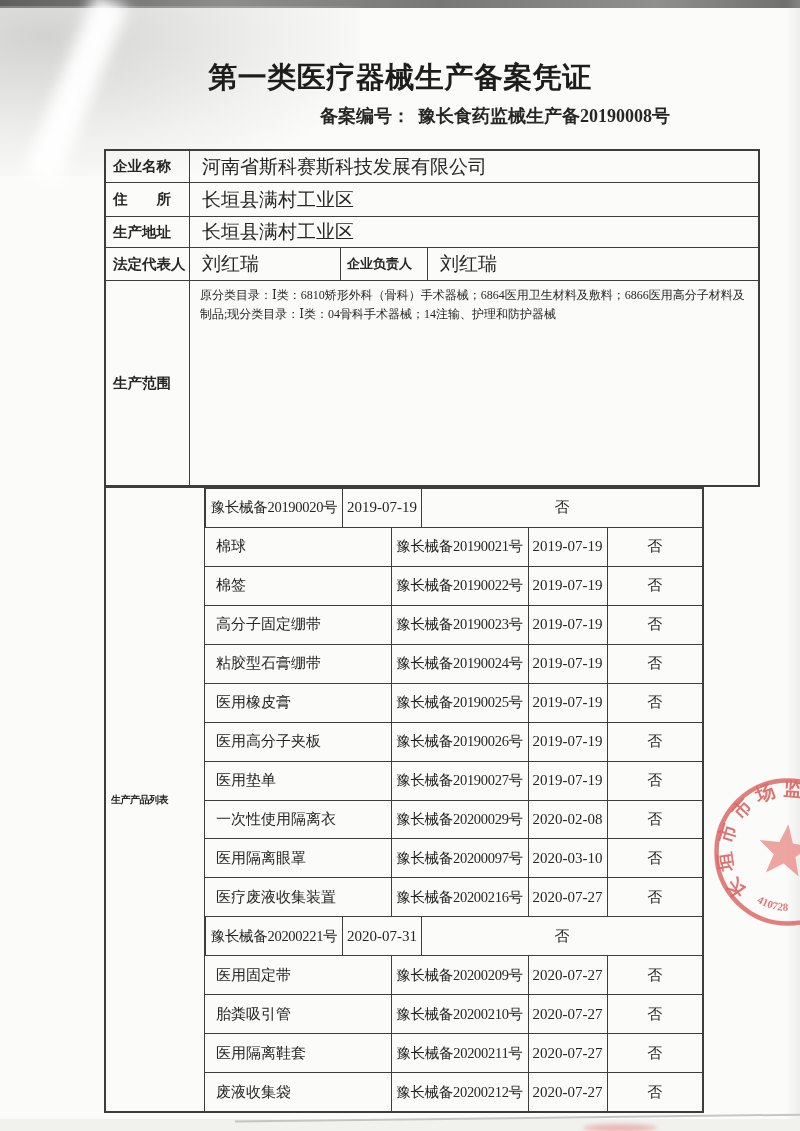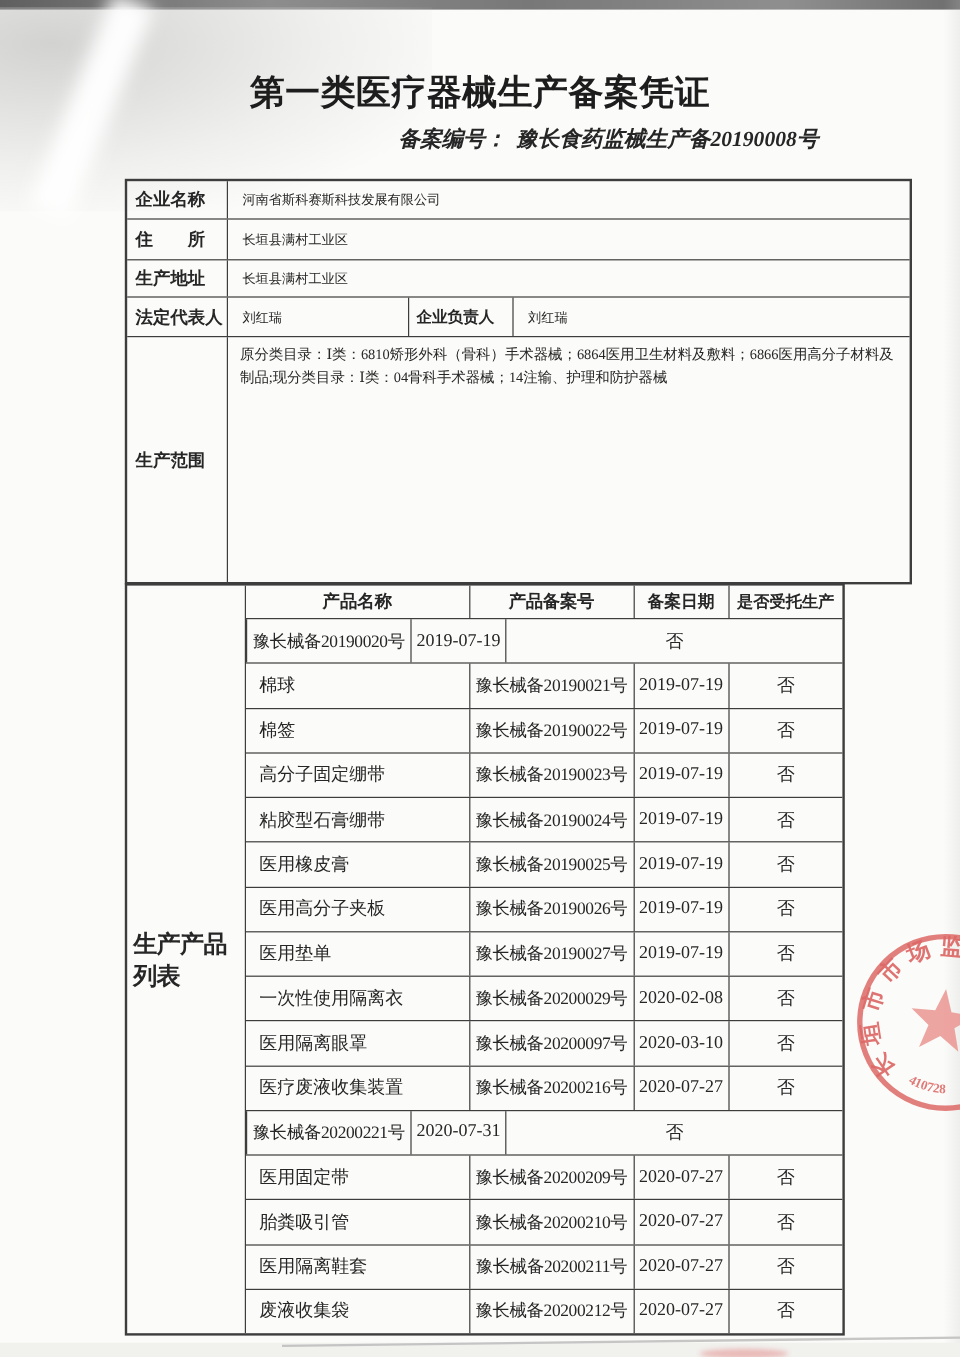--- a/index.html
+++ b/index.html
@@ -43,33 +43,33 @@
     background:linear-gradient(90deg, rgba(200,200,200,0), rgba(200,200,200,.25));
   }
 
   
   .title{
     position:absolute; top:58px; left:0; width:100%;
     text-align:center; font-size:29px; font-weight:bold; letter-spacing:.5px;
     color:#1d1d1d;
   }
   .record-line{
-    position:absolute; top:104px; left:332px; font-size:18px; white-space:nowrap;font-style:italic;
+    position:absolute; top:104px; left:320px; font-size:18px; white-space:nowrap;
   }
   .record-label{ font-weight:bold; }
   .record-value{ font-weight:bold; margin-left:8px; }
 
   
   .info-table{
     position:absolute; left:104px; top:149px; width:656px;
     border:2px solid #3d3d3d;
   }
   .irow{ display:flex; border-top:1.5px solid #3d3d3d; }
   .irow:first-child{ border-top:none; }
-  .icell{ display:flex; align-items:center; font-size:11px; }
+  .icell{ display:flex; align-items:center; font-size:19px; }
   .ilabel{
     width:84px; flex:0 0 84px; padding-left:7px; font-weight:bold; font-size:14.5px;
     border-right:1.5px solid #3d3d3d;
   }
   .ivalue{ flex:1; padding-left:12px; }
   .r1{ height:31px; } .r2{ height:34px; } .r3{ height:31px; } .r4{ height:33px; }
   .mid-label{
     width:88px; flex:0 0 88px; padding-left:6px; font-weight:bold; font-size:13px;
     border-left:1.5px solid #3d3d3d; border-right:1.5px solid #3d3d3d;
     display:flex; align-items:center;
@@ -84,21 +84,21 @@
 
   
   .products{
     position:absolute; left:104px; top:486px; width:600px; height:627px;
     border:2px solid #3d3d3d; display:flex;
   }
   .plabel-col{
     flex:0 0 99px; border-right:1.5px solid #3d3d3d;
     display:flex; align-items:center;
   }
-  .plabel-text{ font-weight:bold; font-size:20px; padding-left:5px; letter-spacing:-0.5px; }
+  .plabel-text{ font-weight:bold; font-size:10px; padding-left:5px; letter-spacing:-0.5px; }
   .ptable{ flex:1; display:flex; flex-direction:column; }
   .prow{ flex:1; display:flex; border-top:1.5px solid #3d3d3d; }
   .prow.pheader{ flex:0 0 27px; border-top:none; }
   .pc{ display:flex; align-items:center; overflow:hidden; white-space:nowrap; }
   .pc.cname{ flex:0 0 185.5px; padding-left:11px; font-size:15px; }
   .pc.creg{ flex:0 0 137px; border-left:1.5px solid #3d3d3d; justify-content:center; font-size:14.5px; letter-spacing:-0.3px; }
   .pc.cdate{ flex:0 0 79px; border-left:1.5px solid #3d3d3d; justify-content:center; font-size:15px; }
   .pc.cent{ flex:1; border-left:1.5px solid #3d3d3d; justify-content:center; font-size:15px; }
   .pheader .pc{ font-weight:bold; justify-content:center; padding-left:0; }
   .pheader .cname{ font-size:14.5px; }
@@ -147,26 +147,20 @@
       <div class="icell ilabel scope-label">生产范围</div>
       <div class="scope-value">原分类目录：Ⅰ类：6810矫形外科（骨科）手术器械；6864医用卫生材料及敷料；6866医用高分子材料及制品;现分类目录：Ⅰ类：04骨科手术器械；14注输、护理和防护器械</div>
     </div>
   </div>
 
   <div class="products">
     <div class="plabel-col">
       <div class="plabel-text">生产产品列表</div>
     </div>
     <div class="ptable">
-      <div class="prow pheader">
-        <div class="pc cname">产品名称</div>
-        <div class="pc creg">产品备案号</div>
-        <div class="pc cdate">备案日期</div>
-        <div class="pc cent">是否受托生产</div>
-      </div>
       <div class="prow">
         <div class="pc creg">豫长械备20190020号</div>
         <div class="pc cdate">2019-07-19</div>
         <div class="pc cent">否</div>
       </div>
       <div class="prow">
         <div class="pc cname">棉球</div>
         <div class="pc creg">豫长械备20190021号</div>
         <div class="pc cdate">2019-07-19</div>
         <div class="pc cent">否</div>

